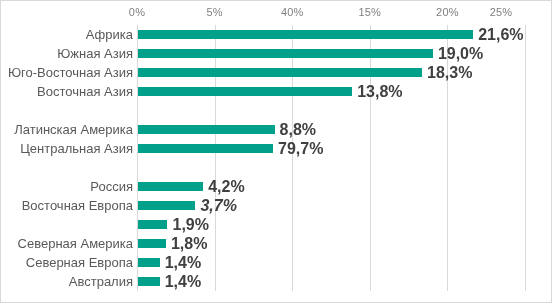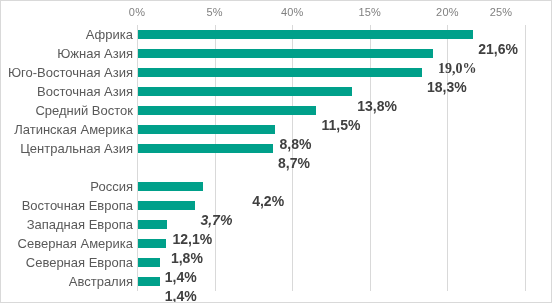--- a/index.html
+++ b/index.html
@@ -79,24 +79,24 @@
   }
   .bar {
     position: absolute;
     left: 137px;
     top: 5px;
     height: 9px;
     background: #00a08a;
   }
   .val-label {
     position: absolute;
-    top: 15px;
+    top: 0;
     height: 19px;
     line-height: 19px;
-    font-size: 14px;
+    font-size: 16px;
     font-weight: bold;
     color: #404040;
     white-space: nowrap;
   }
 </style>
 </head>
 <body>
 
 <div id="chart-frame">
   <div id="tick-labels">
@@ -117,61 +117,55 @@
     </div>
   <div id="rows">
       <div class="row" style="top: 0px;">
         <div class="cat-label">Африка</div>
         <div class="bar" style="width: 335.232px; background: rgb(0, 160, 138);"></div>
         <div class="val-label" style="left: 477.232px;">21,6%</div>
       </div>
       <div class="row" style="top: 19px;">
         <div class="cat-label">Южная Азия</div>
         <div class="bar" style="width: 294.88px; background: rgb(0, 160, 138);"></div>
-        <div class="val-label" style="left: 436.88px; font-family: Liberation Serif, serif;">19,0%</div>
+        <div class="val-label" style="left: 436.88px;">19,0%</div>
       </div>
       <div class="row" style="top: 38px;">
         <div class="cat-label">Юго-Восточная Азия</div>
         <div class="bar" style="width: 284.016px; background: rgb(0, 160, 138);"></div>
         <div class="val-label" style="left: 426.016px; text-align: center;">18,3%</div>
       </div>
       <div class="row" style="top: 57px;">
         <div class="cat-label">Восточная Азия</div>
         <div class="bar" style="width: 214.176px; background: rgb(0, 160, 138);"></div>
         <div class="val-label" style="left: 356.176px;">13,8%</div>
       </div>
-      <div class="row" style="top: 76px;">
-        <div class="cat-label">Средний Восток</div>
-        <div class="bar" style="width: 178.48px; background: rgb(0, 160, 138);"></div>
-        <div class="val-label" style="left: 320.48px;">11,5%</div>
-      </div>
       <div class="row" style="top: 95px;">
         <div class="cat-label">Латинская Америка</div>
         <div class="bar" style="width: 136.576px; background: rgb(0, 160, 138);"></div>
         <div class="val-label" style="left: 278.576px;">8,8%</div>
       </div>
       <div class="row" style="top: 114px;">
         <div class="cat-label">Центральная Азия</div>
         <div class="bar" style="width: 135.024px; background: rgb(0, 160, 138);"></div>
-        <div class="val-label" style="left: 277.024px;">8,7%</div>
+        <div class="val-label" style="left: 277.024px;">79,7%</div>
       </div>
       <div class="row" style="top: 152px;">
         <div class="cat-label">Россия</div>
         <div class="bar" style="width: 65.184px; background: rgb(0, 160, 138);"></div>
-        <div class="val-label" style="left: 207.184px; margin-left: 44px;">4,2%</div>
+        <div class="val-label" style="left: 207.184px;">4,2%</div>
       </div>
       <div class="row" style="top: 171px;">
         <div class="cat-label">Восточная Европа</div>
         <div class="bar" style="width: 57.424px; background: rgb(0, 160, 138);"></div>
         <div class="val-label" style="left: 199.424px; font-style: italic;">3,7%</div>
       </div>
       <div class="row" style="top: 190px;">
-        <div class="cat-label">Западная Европа</div>
         <div class="bar" style="width: 29.488px; background: rgb(0, 160, 138);"></div>
-        <div class="val-label" style="left: 171.488px;">12,1%</div>
+        <div class="val-label" style="left: 171.488px;">1,9%</div>
       </div>
       <div class="row" style="top: 209px;">
         <div class="cat-label">Северная Америка</div>
         <div class="bar" style="width: 27.936px; background: rgb(0, 160, 138);"></div>
         <div class="val-label" style="left: 169.936px;">1,8%</div>
       </div>
       <div class="row" style="top: 228px;">
         <div class="cat-label">Северная Европа</div>
         <div class="bar" style="width: 21.728px; background: rgb(0, 160, 138);"></div>
         <div class="val-label" style="left: 163.728px;">1,4%</div>

